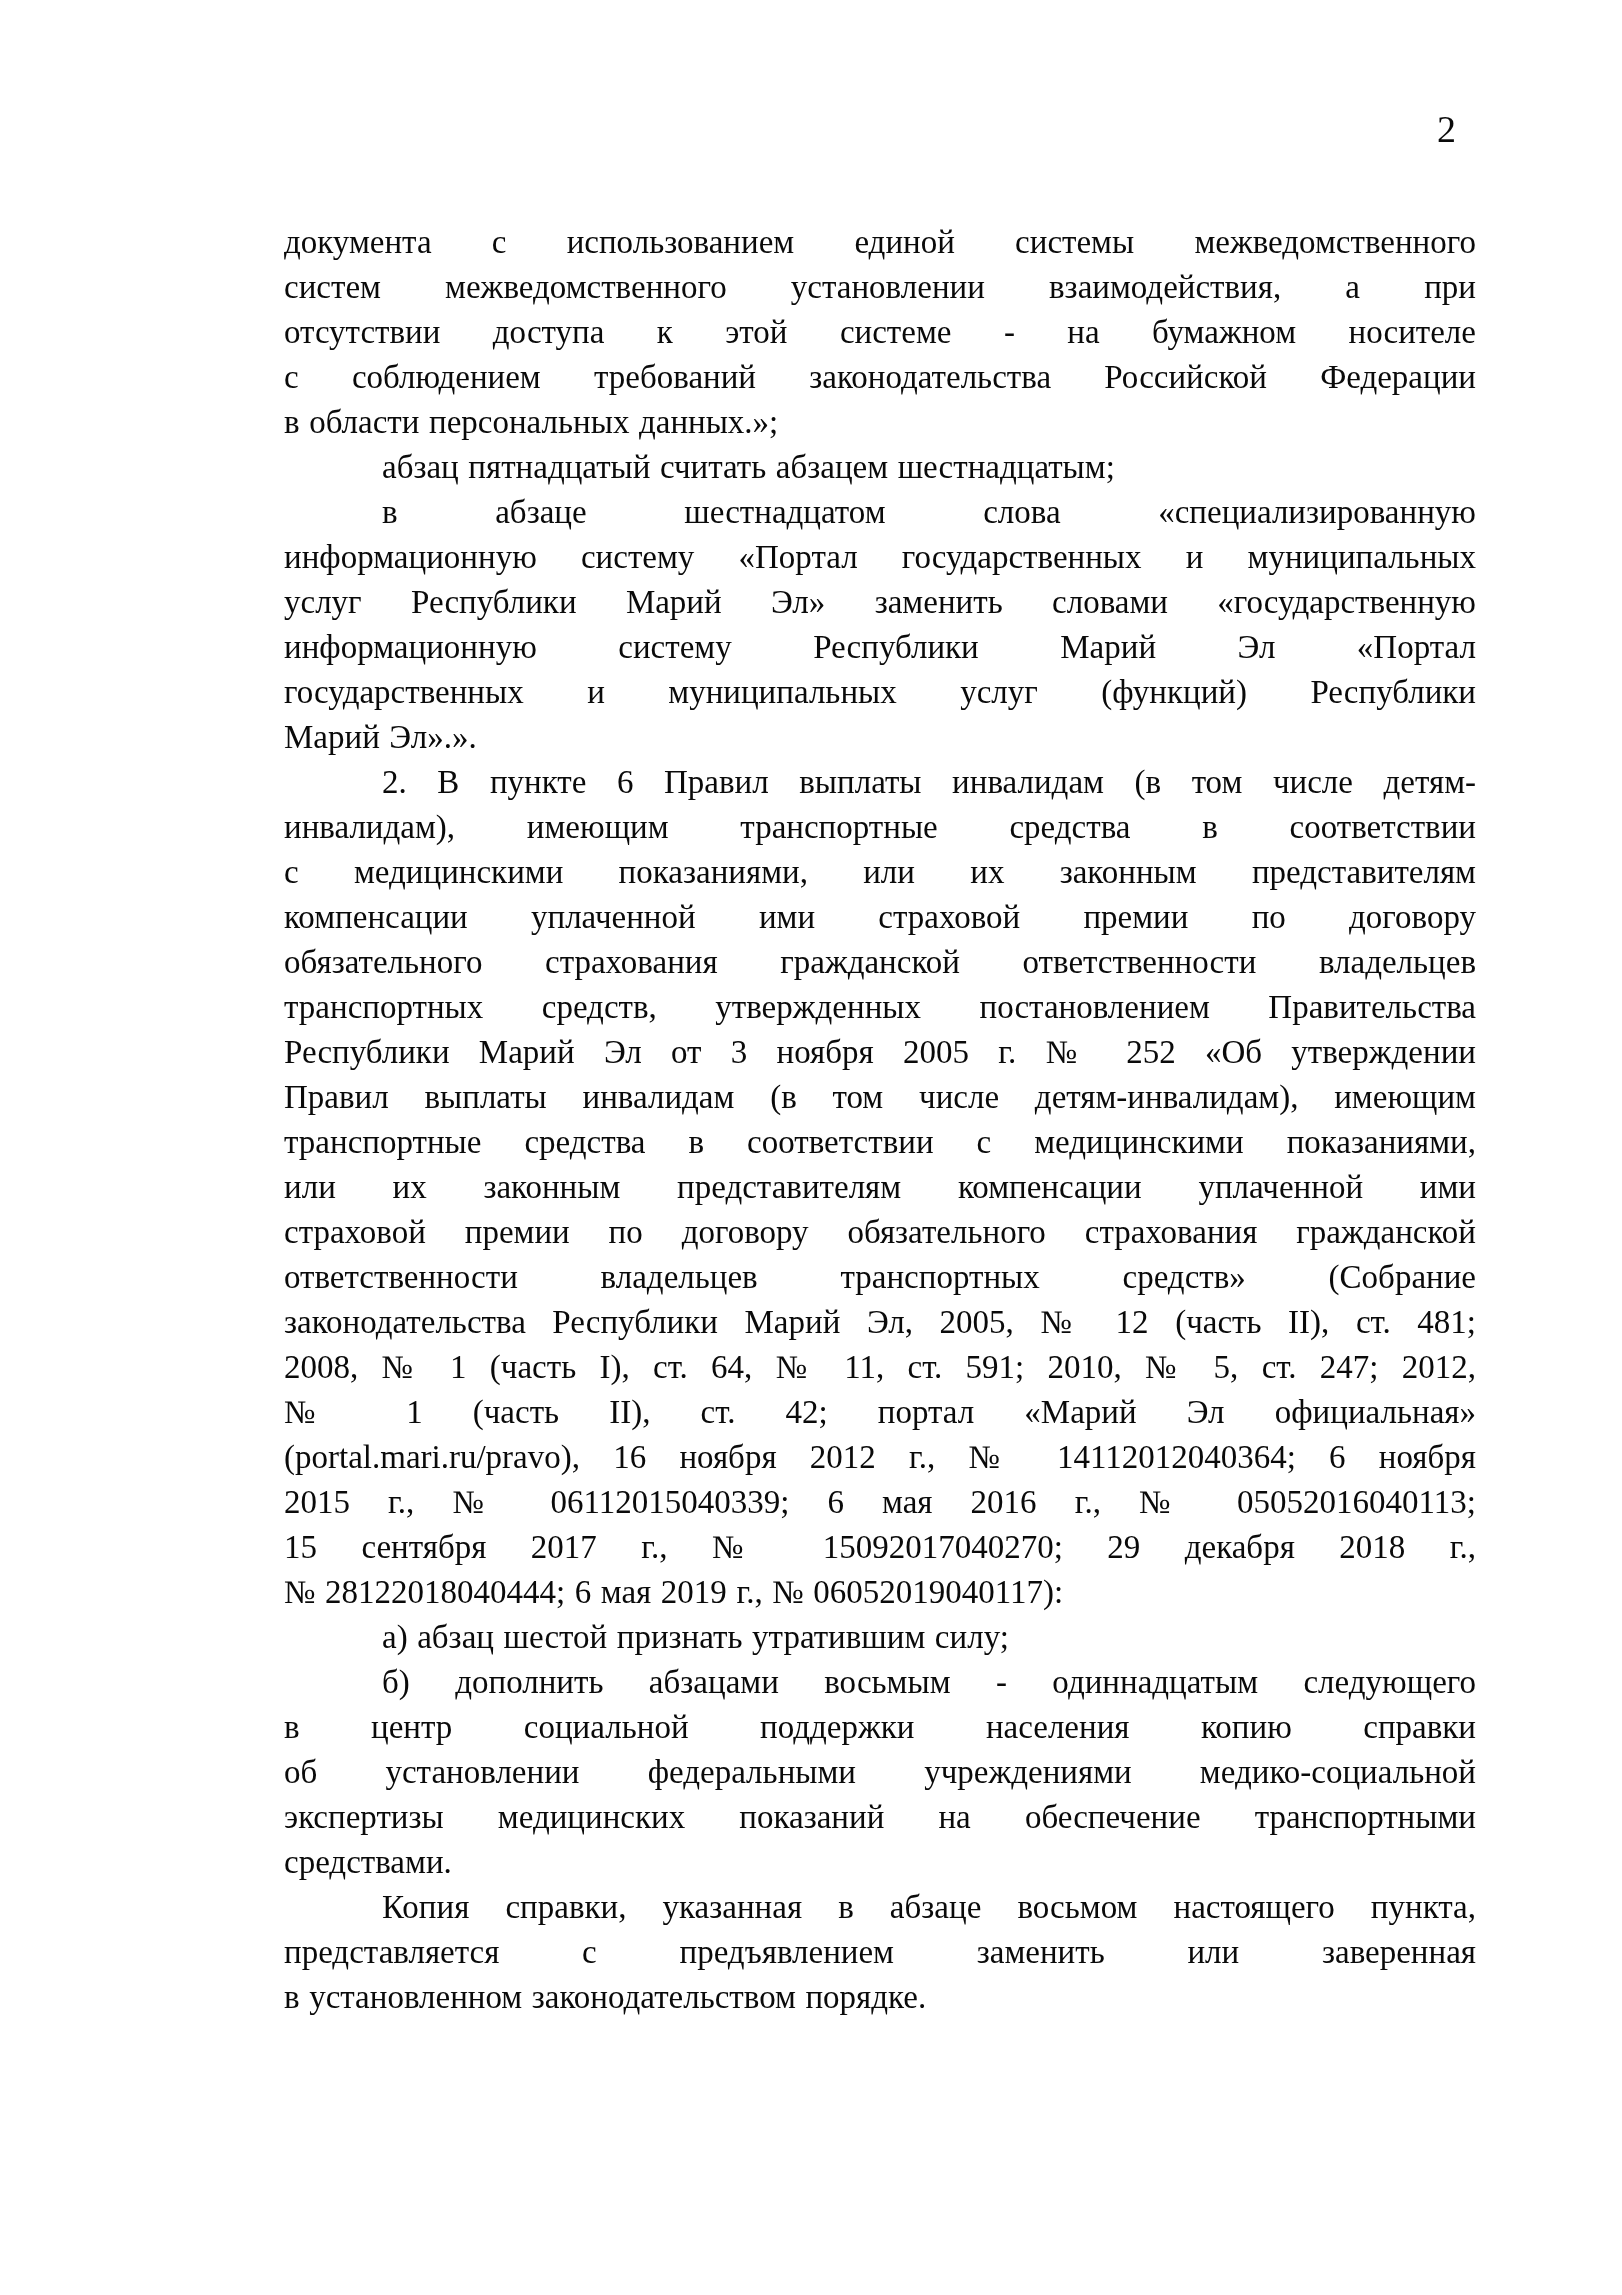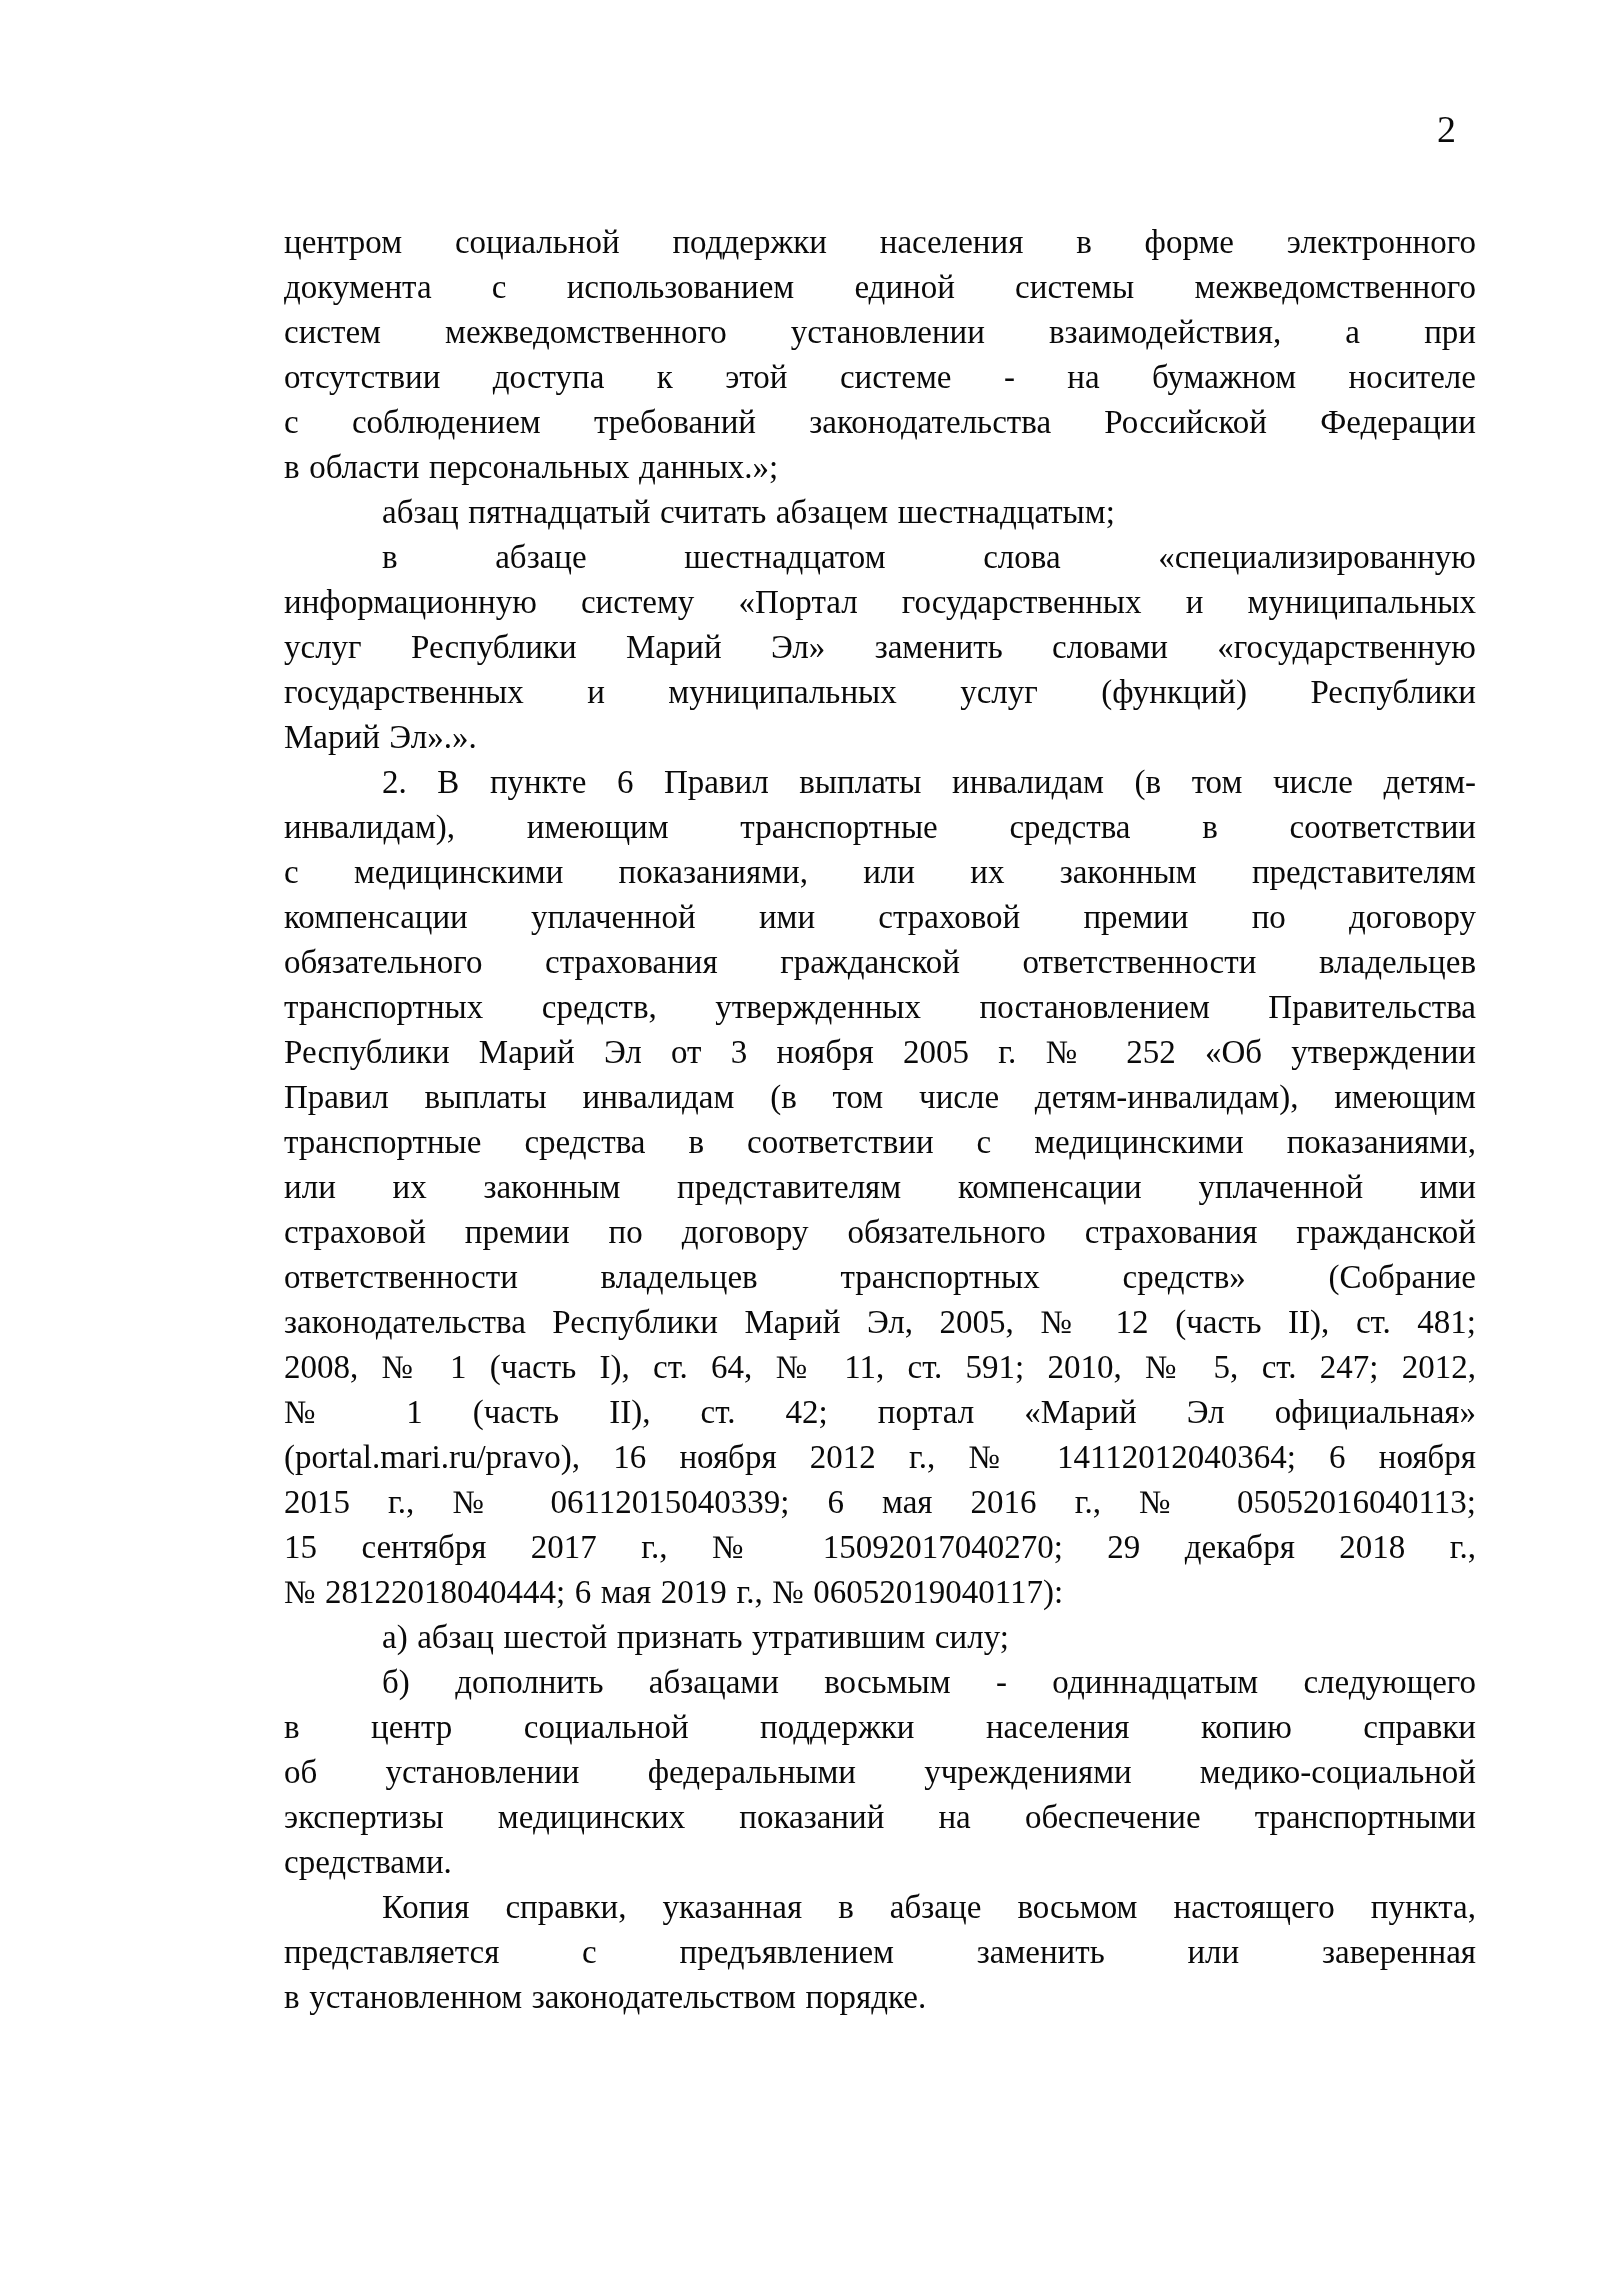--- a/index.html
+++ b/index.html
@@ -54,36 +54,36 @@
 </head>
 <body>
 
 <div class="page">
 
   <div class="page-number">2</div>
 
   <div class="text-block">
 
     <div class="paragraph">
-      <div class="ln">центром социальной поддержки населения в форме электронного</div>
       <div class="ln">документа с использованием единой системы межведомственного</div>
       <div class="ln">систем межведомственного установлении взаимодействия, а при</div>
       <div class="ln">отсутствии доступа к этой системе - на бумажном носителе</div>
       <div class="ln">с соблюдением требований законодательства Российской Федерации</div>
       <div class="ln last">в области персональных данных.»;</div>
     </div>
 
     <div class="paragraph">
       <div class="ln last indent">абзац пятнадцатый считать абзацем шестнадцатым;</div>
     </div>
 
     <div class="paragraph">
       <div class="ln indent">в абзаце шестнадцатом слова «специализированную</div>
       <div class="ln">информационную систему «Портал государственных и муниципальных</div>
       <div class="ln">услуг Республики Марий Эл» заменить словами «государственную</div>
+      <div class="ln">информационную систему Республики Марий Эл «Портал</div>
       <div class="ln">государственных и муниципальных услуг (функций) Республики</div>
       <div class="ln last">Марий Эл».».</div>
     </div>
 
     <div class="paragraph">
       <div class="ln indent">2. В пункте 6 Правил выплаты инвалидам (в том числе детям-</div>
       <div class="ln">инвалидам), имеющим транспортные средства в соответствии</div>
       <div class="ln">с медицинскими показаниями, или их законным представителям</div>
       <div class="ln">компенсации уплаченной ими страховой премии по договору</div>
       <div class="ln">обязательного страхования гражданской ответственности владельцев</div>

